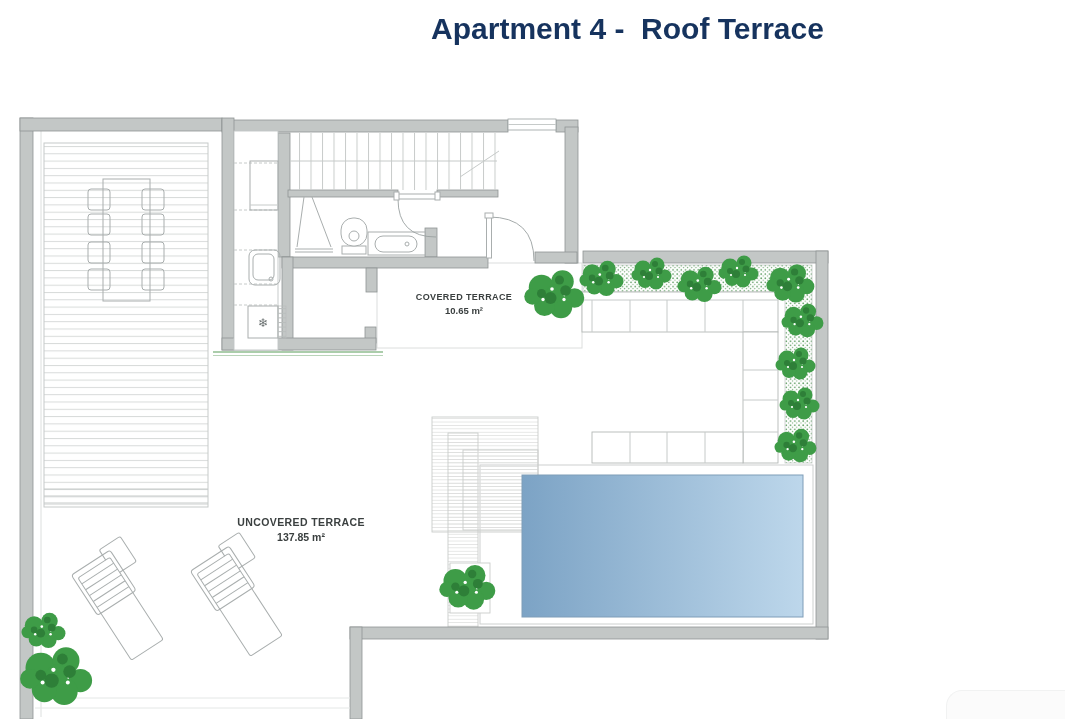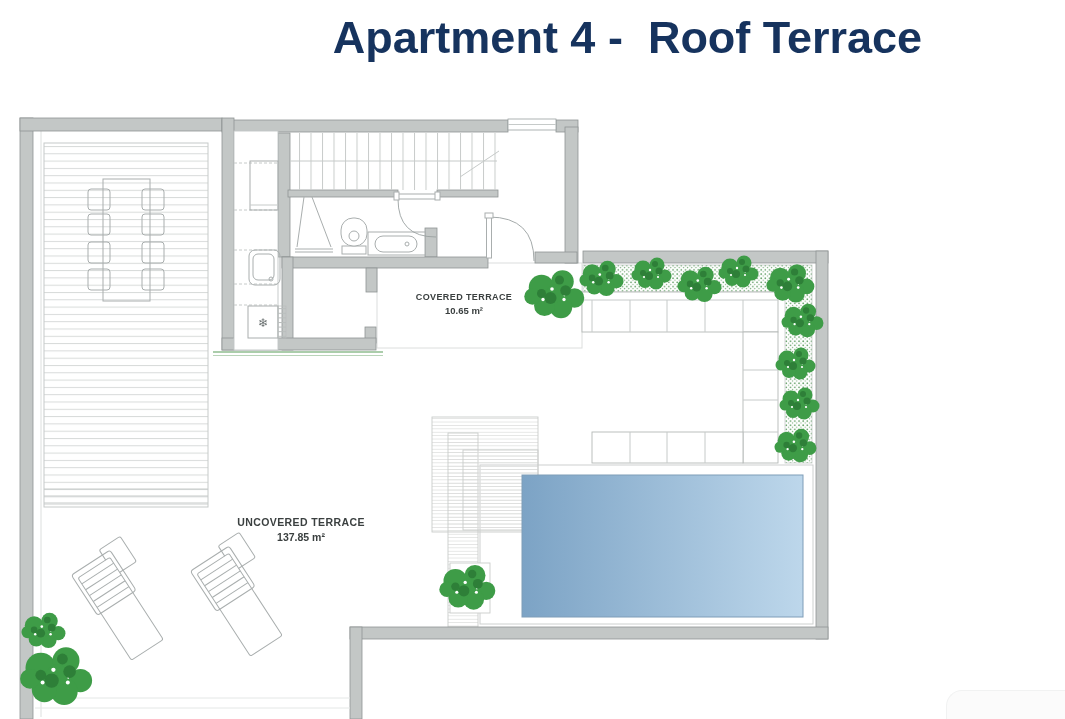--- a/index.html
+++ b/index.html
@@ -1,19 +1,19 @@
 <!DOCTYPE html>
 <html style="--title-navy: #16335E; --wall-gray: #C3C7C6; --wall-outline: #8F9594; --plan-line: #A9AEAE; --deck-line: #D7DAD9; --bush-green: #3E9C47; --bush-green-dark: #2E7F38; --planter-dot-green: #5F9E63; --pool-blue-left: #7CA3C5; --pool-blue-right: #BDD7EB; --glass-line-green: #8FBC8F;"><head>
 <meta charset="utf-8">
 <style>
   html,body{margin:0;padding:0;background:#fff;}
   .stage{position:relative;width:1065px;height:719px;background:#fff;overflow:hidden;
          font-family:"Liberation Sans",sans-serif;}
   h1.title{position:absolute;top:12px;left:0;width:100%;box-sizing:border-box;padding-left:190px;
-           margin:0;text-align:center;font-size:45px;font-weight:700;letter-spacing:0px;
+           margin:0;text-align:center;font-size:30px;font-weight:700;letter-spacing:0px;
            color:var(--title-navy,#16335E);white-space:pre;}
   svg.plan{position:absolute;left:0;top:0;}
   .wall{fill:var(--wall-gray,#C3C7C6);stroke:var(--wall-outline,#8F9594);stroke-width:0.8;}
   .ln{stroke:var(--plan-line,#A9AEAE);fill:none;stroke-width:1;}
   .lt{stroke:#C6CAC9;fill:none;stroke-width:1;}
   .fix{fill:#fff;stroke:var(--plan-line,#A9AEAE);stroke-width:1;}
   .fixn{fill:none;stroke:var(--plan-line,#A9AEAE);stroke-width:1;}
   .bench{fill:#fff;stroke:#B4B8B7;stroke-width:0.9;}
   .bushA{fill:var(--bush-green,#3E9C47);}
   .bushB{fill:var(--bush-green-dark,#2E7F38);}

